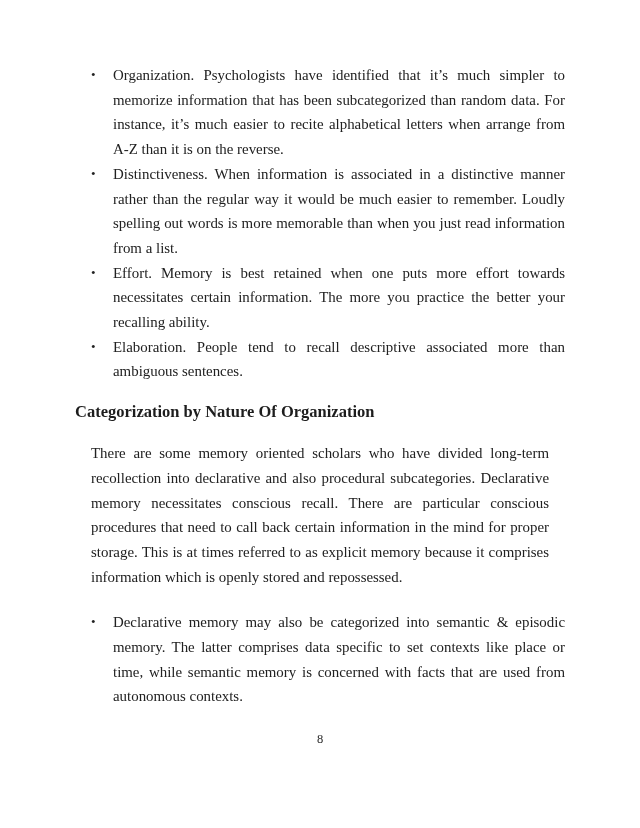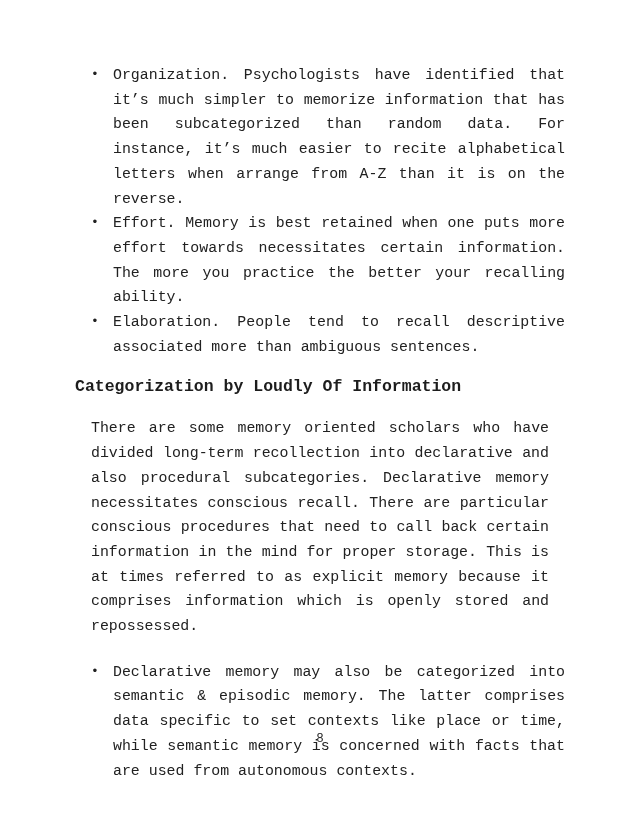--- a/index.html
+++ b/index.html
@@ -7,21 +7,21 @@
     padding: 0;
     background: #ffffff;
   }
   .page {
     position: relative;
     width: 640px;
     height: 828px;
     box-sizing: border-box;
     padding: 63px 75px 0 75px;
     background: #ffffff;
-    font-family: Liberation Mono, monospace;
+    font-family: Liberation Serif, serif;
     font-size: 14.9px;
     line-height: 24.7px;
     color: #212121;
     text-align: justify;
     overflow: hidden;
   }
   ul.bullet-list {
     margin: 0 0 15px 0;
     padding: 0 0 0 38px;
     list-style: none;
@@ -64,25 +64,26 @@
     color: #2a2a2a;
   }
 </style>
 </head>
 <body>
 
 <div class="page">
 
   <ul class="bullet-list">
     <li>Organization. Psychologists have identified that it’s much simpler to memorize information that has been subcategorized than random data. For instance, it’s much easier to recite alphabetical letters when arrange from A-Z than it is on the reverse.</li>
+    <li>Distinctiveness. When information is associated in a distinctive manner rather than the regular way it would be much easier to remember. Loudly spelling out words is more memorable than when you just read information from a list.</li>
     <li>Effort. Memory is best retained when one puts more effort towards necessitates certain information. The more you practice the better your recalling ability.</li>
     <li>Elaboration. People tend to recall descriptive associated more than ambiguous sentences.</li>
   </ul>
 
-  <h2 class="section-heading">Categorization by Loudly Of Information</h2>
+  <h2 class="section-heading">Categorization by Nature Of Organization</h2>
 
   <p class="body-paragraph">There are some memory oriented scholars who have divided long-term recollection into declarative and also procedural subcategories. Declarative memory necessitates conscious recall. There are particular conscious procedures that need to call back certain information in the mind for proper storage. This is at times referred to as explicit memory because it comprises information which is openly stored and repossessed.</p>
 
   <ul class="bullet-list bullet-list-bottom">
     <li>Declarative memory may also be categorized into semantic &amp; episodic memory. The latter comprises data specific to set contexts like place or time, while semantic memory is concerned with facts that are used from autonomous contexts.</li>
   </ul>
 
   <div class="page-number">8</div>
 
 </div>

